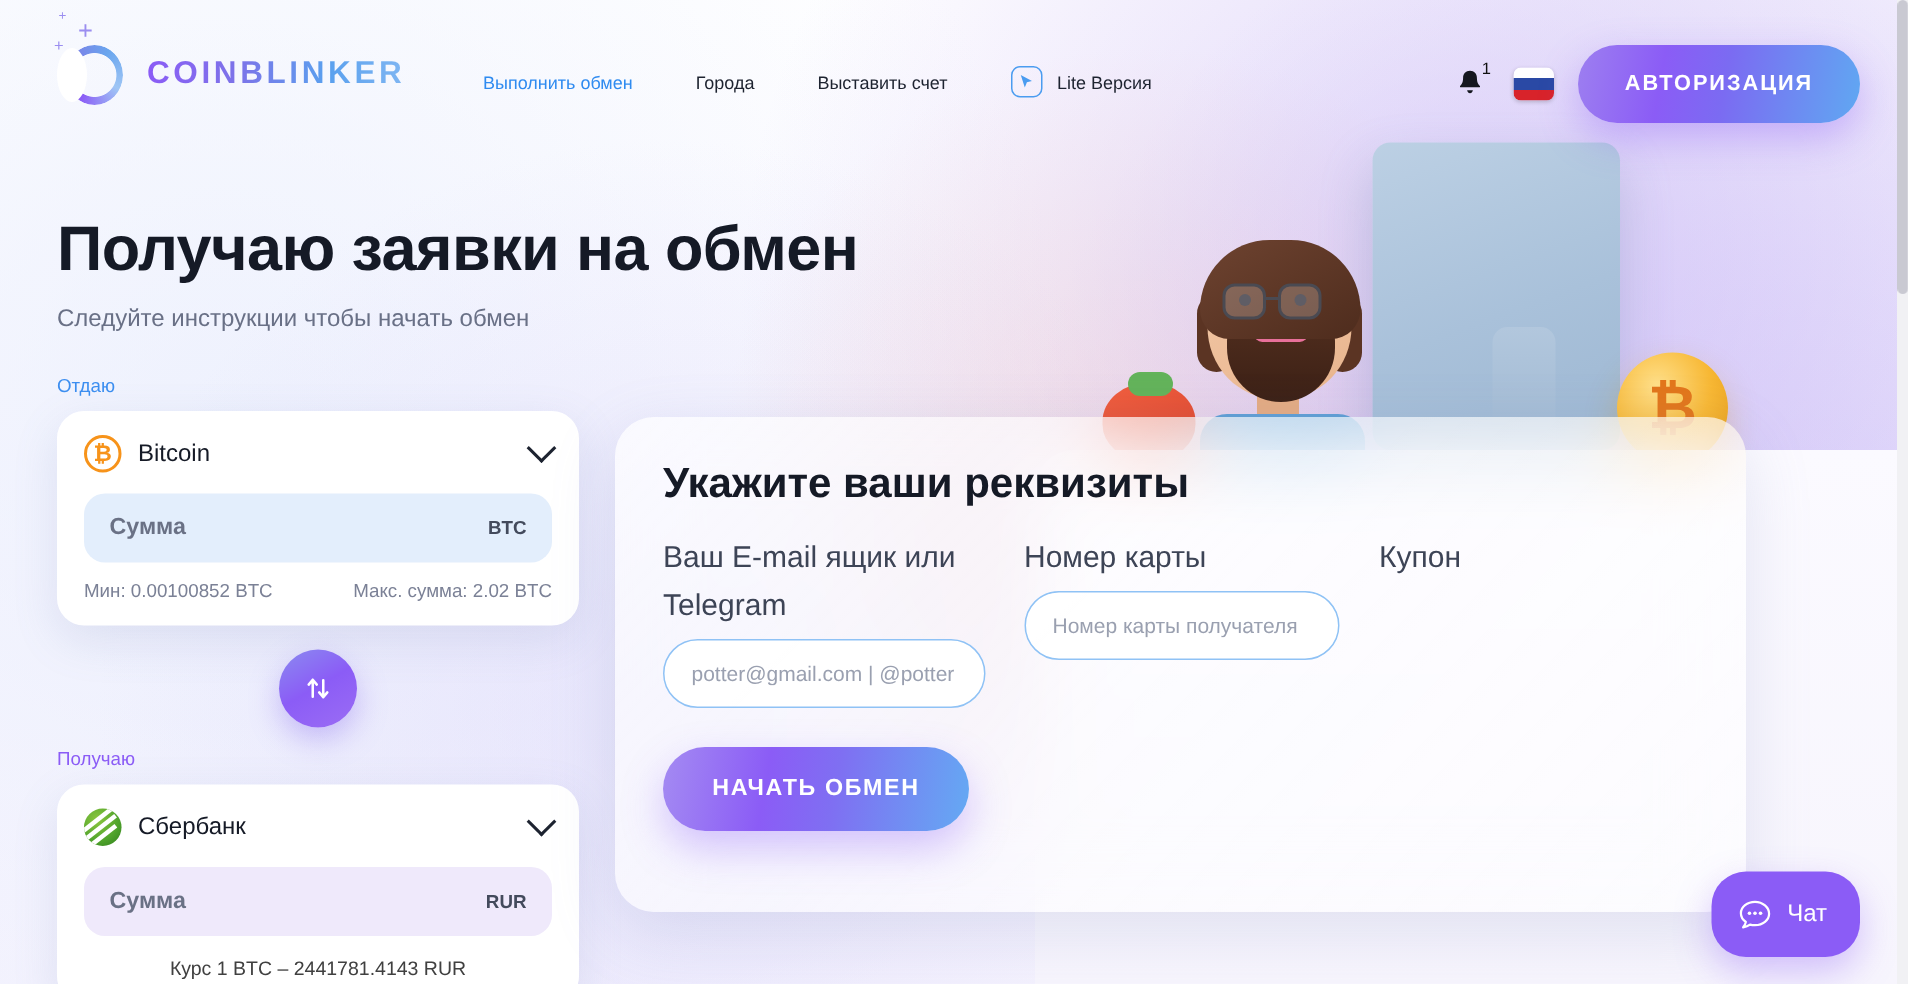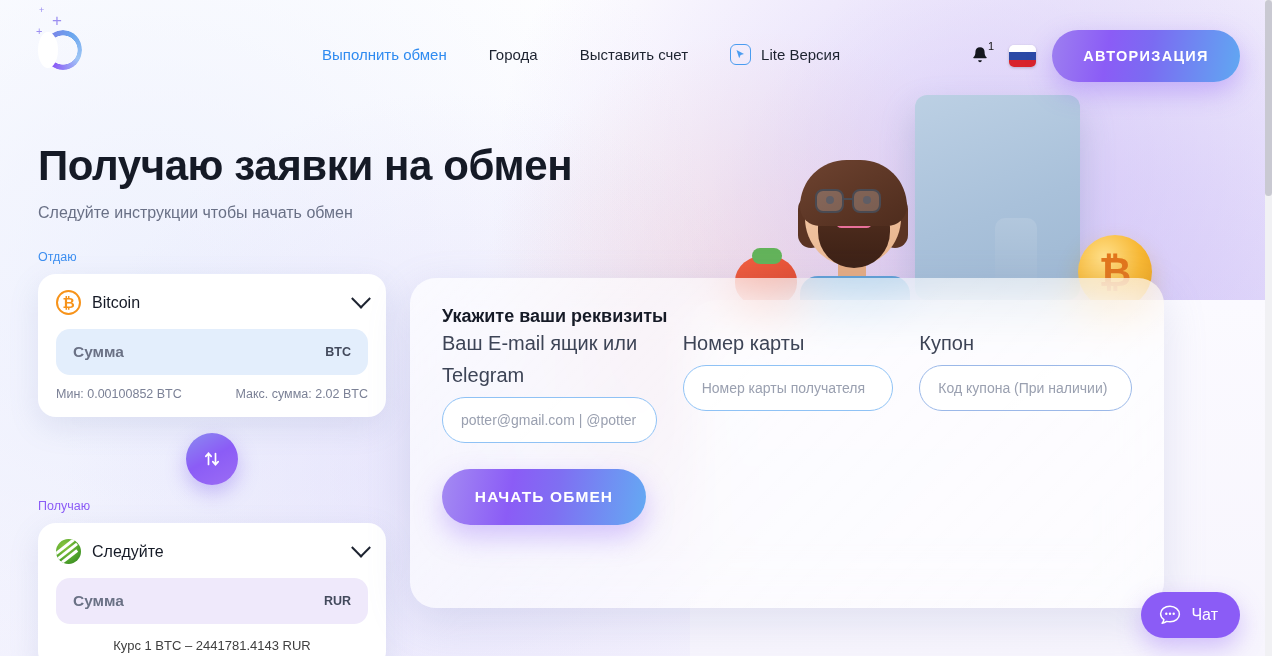--- a/index.html
+++ b/index.html
@@ -96,21 +96,21 @@
   .star { position:absolute; color:#9b8ef0; font-size:13px; line-height:1; }
   .s1 { left:-2px; top:0px; font-size:11px; }
   .s2 { left:14px; top:-14px; font-size:17px; }
   .s3 { left:1px; top:-20px; font-size:9px; }
   .logo-text {
     font-size:21px; font-weight:bold; letter-spacing:2.4px;
     background: linear-gradient(90deg,#8b5cf6 0%,#7c73e8 35%,#5aa0ee 70%,#7fb6f2 100%);
     -webkit-background-clip:text; background-clip:text; color:transparent;
   }
   .nav { position:absolute; left:322px; top:44px; display:flex; align-items:center; gap:42px; }
-  .nav a { font-size:15px; color:#1d2330; text-decoration:none; white-space:nowrap; }
+  .nav a { font-size:12px; color:#1d2330; text-decoration:none; white-space:nowrap; }
   .nav a.active { color:#2f8bf0; }
   .lite { display:flex; align-items:center; gap:10px; }
   .lite-icon {
     width:21px; height:21px; border:1.6px solid #4a9cf0; border-radius:6px;
     display:flex; align-items:center; justify-content:center;
   }
   .lite-icon svg { display:block; }
   .hdr-right { position:absolute; right:32px; top:30px; display:flex; align-items:center; gap:16px; }
   .bell-wrap { position:relative; width:26px; height:30px; display:flex; align-items:center; justify-content:center; }
   .bell-badge { position:absolute; right:-1px; top:-1px; font-size:11px; color:#111; }
@@ -178,21 +178,21 @@
   .panel {
     position:absolute; left:410px; top:278px; width:754px; height:330px; z-index:20;
     border-radius:26px;
     background: linear-gradient(135deg, rgba(255,255,255,0.70) 0%, rgba(255,255,255,0.55) 48%, rgba(255,255,255,0.62) 100%);
     backdrop-filter: blur(26px);
     -webkit-backdrop-filter: blur(26px);
     box-shadow: 0 14px 44px rgba(130,140,190,0.20);
     padding: 28px 32px;
     overflow:hidden;
   }
-  .panel h2 { font-size:18px; font-weight:bold; color:#151a26; }
+  .panel h2 { font-size:28px; font-weight:bold; color:#151a26; margin-bottom:18px; }
   .fields { display:flex; gap:26px; align-items:flex-start; }
   .fgroup { display:flex; flex-direction:column; }
   .fgroup.email { width:218px; }
   .fgroup.card  { width:214px; }
   .fgroup.coupon{ width:216px; }
   .flabel { font-size:20px; color:#3d4456; line-height:1.6; margin-bottom:6px; }
   .finput {
     height:46px; border:1.4px solid #8fc2f5; border-radius:23px;
     background:rgba(255,255,255,0.92); padding:0 18px;
     font-size:14px; color:#3d4456; outline:none; width:100%;
@@ -207,21 +207,21 @@
     background: linear-gradient(100deg,#a48bf2 0%,#8b5cf6 34%,#7f6ff2 56%,#64aaf3 100%);
     box-shadow: 0 12px 28px rgba(139,92,246,0.34);
   }
   .agree { display:flex; align-items:center; gap:12px; font-size:13.5px; color:#2d3344; }
   .cbox { width:20px; height:20px; border:1.6px solid #8b6fd0; border-radius:3px; background:transparent; cursor:pointer; flex:0 0 auto; }
   .agree a { color:#2d3344; text-decoration:underline; }
 
   
   .chat-btn {
     position:absolute; right:32px; bottom:18px; z-index:40;
-    height:46px; padding:0 22px 0 18px; border:none; border-radius:23px; cursor:pointer;
+    height:57px; padding:0 22px 0 18px; border:none; border-radius:23px; cursor:pointer;
     background:#8b5cf6; color:#fff; font-size:16px;
     display:flex; align-items:center; gap:10px;
     box-shadow: 0 10px 24px rgba(139,92,246,0.36);
   }
   .scrollbar { position:absolute; right:0; top:0; width:7px; height:656px; background:#f1f1f4; z-index:50; }
   .scrollthumb { position:absolute; right:0; top:0; width:7px; height:196px; background:#c9c9d2; border-radius:4px; z-index:51; }
 </style>
 </head>
 <body>
 
@@ -254,20 +254,21 @@
   <div class="header">
 
     <div class="logo-wrap">
       <div class="logo-mark">
         <div class="ring"></div>
         <div class="ring-cut"></div>
         <span class="star s1">+</span>
         <span class="star s2">+</span>
         <span class="star s3">+</span>
       </div>
+      <div class="logo-text">COINBLINKER</div>
     </div>
 
     <div class="nav">
       <a href="#" class="active">Выполнить обмен</a>
       <a href="#">Города</a>
       <a href="#">Выставить счет</a>
       <a href="#" class="lite">
         <span class="lite-icon">
           <svg width="11" height="11" viewBox="0 0 11 11">
               <path d="M1.5 1 L9 5 L5.6 5.9 L4.2 9.3 Z" fill="#4a9cf0"></path>
@@ -331,21 +332,21 @@
 
     <div class="col-label label-get">Получаю</div>
     <div class="xcard">
       <div class="xcard-head">
         <div class="xcard-cur">
           <span class="sber-icon">
             <span class="sb1"></span>
               <span class="sb2"></span>
               <span class="sb3"></span>
           </span>
-          <span class="cur-name">Следуйте</span>
+          <span class="cur-name">Сбербанк</span>
         </div>
         <span class="chev"></span>
       </div>
       <div class="amt-field amt-get">
         <span class="amt-ph">Сумма</span>
         <span class="amt-cur">RUR</span>
       </div>
       <div class="rate">Курс 1 BTC – 2441781.4143 RUR</div>
     </div>
   </div>
@@ -357,21 +358,20 @@
       <div class="fgroup email">
         <span class="flabel">Ваш E-mail ящик или Telegram</span>
         <input class="finput" type="text" placeholder="potter@gmail.com | @potter" style="">
       </div>
       <div class="fgroup card">
         <span class="flabel">Номер карты</span>
         <input class="finput" type="text" placeholder="Номер карты получателя" style="">
       </div>
       <div class="fgroup coupon">
         <span class="flabel">Купон</span>
-        <input class="finput" type="text" placeholder="Код купона (При наличии)" style="">
       </div>
     </div>
 
     <div class="actions">
       <button class="start-btn">НАЧАТЬ ОБМЕН</button>
     </div>
   </div>
 
   <button class="chat-btn">
     <svg width="22" height="20" viewBox="0 0 22 20">

